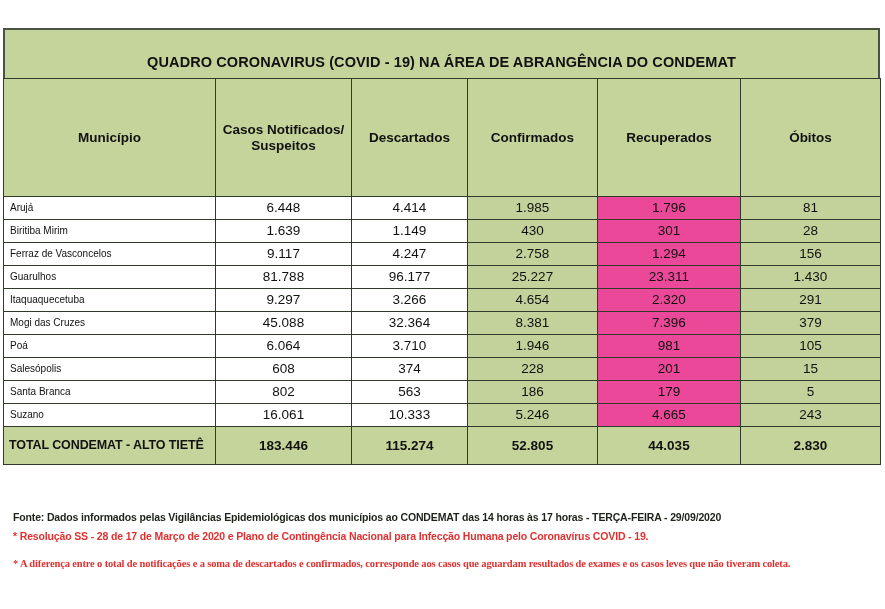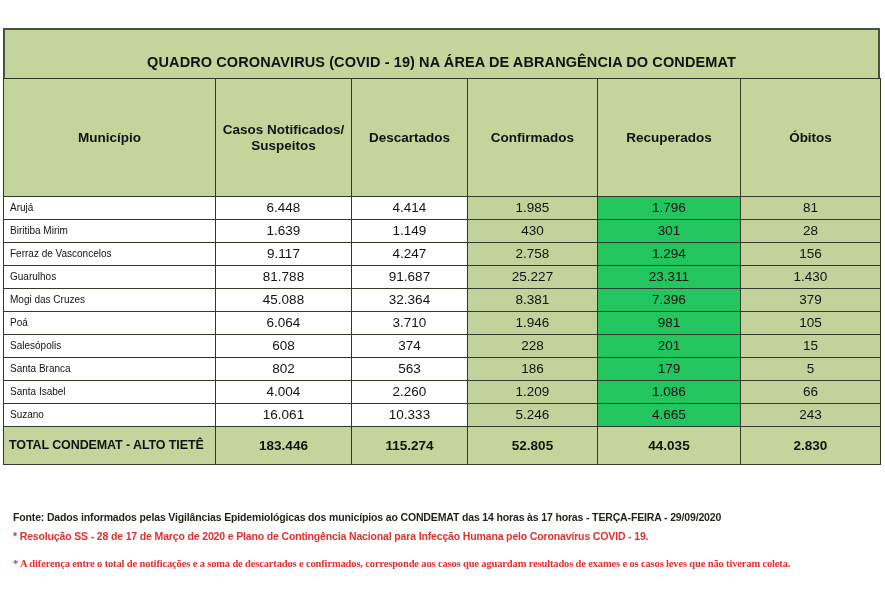--- a/index.html
+++ b/index.html
@@ -95,21 +95,21 @@
     font-size: 10px;
     color: #111111;
   }
   td.num {
     text-align: center;
     background: #ffffff;
     font-size: 13.5px;
     color: #111111;
   }
   td.col-con { background: #c2d29a; }
-  td.col-rec { background: #22c55e; }
+  td.col-rec { background: #ec4899; }
   td.col-obi { background: #c2d29a; margin-left: 45px; }
 
   tfoot td {
     height: 38px;
     background: #c5d49a;
     font-weight: bold;
     font-size: 13.5px;
     color: #111111;
     vertical-align: middle;
     border-top: 2px solid #2f3a2a;
@@ -195,24 +195,32 @@
           <td class="mun">Ferraz de Vasconcelos</td>
           <td class="num">9.117</td>
           <td class="num">4.247</td>
           <td class="num col-con">2.758</td>
           <td class="num col-rec">1.294</td>
           <td class="num col-obi">156</td>
         </tr>
         <tr>
           <td class="mun">Guarulhos</td>
           <td class="num">81.788</td>
-          <td class="num">91.687</td>
+          <td class="num">96.177</td>
           <td class="num col-con">25.227</td>
           <td class="num col-rec">23.311</td>
           <td class="num col-obi">1.430</td>
+        </tr>
+        <tr>
+          <td class="mun">Itaquaquecetuba</td>
+          <td class="num">9.297</td>
+          <td class="num">3.266</td>
+          <td class="num col-con">4.654</td>
+          <td class="num col-rec">2.320</td>
+          <td class="num col-obi">291</td>
         </tr>
         <tr>
           <td class="mun">Mogi das Cruzes</td>
           <td class="num">45.088</td>
           <td class="num">32.364</td>
           <td class="num col-con">8.381</td>
           <td class="num col-rec">7.396</td>
           <td class="num col-obi">379</td>
         </tr>
         <tr>
@@ -231,28 +239,20 @@
           <td class="num col-rec">201</td>
           <td class="num col-obi">15</td>
         </tr>
         <tr>
           <td class="mun">Santa Branca</td>
           <td class="num">802</td>
           <td class="num">563</td>
           <td class="num col-con">186</td>
           <td class="num col-rec">179</td>
           <td class="num col-obi">5</td>
-        </tr>
-        <tr>
-          <td class="mun">Santa Isabel</td>
-          <td class="num">4.004</td>
-          <td class="num">2.260</td>
-          <td class="num col-con">1.209</td>
-          <td class="num col-rec">1.086</td>
-          <td class="num col-obi">66</td>
         </tr>
         <tr>
           <td class="mun">Suzano</td>
           <td class="num">16.061</td>
           <td class="num">10.333</td>
           <td class="num col-con">5.246</td>
           <td class="num col-rec">4.665</td>
           <td class="num col-obi">243</td>
         </tr>
       </tbody>

